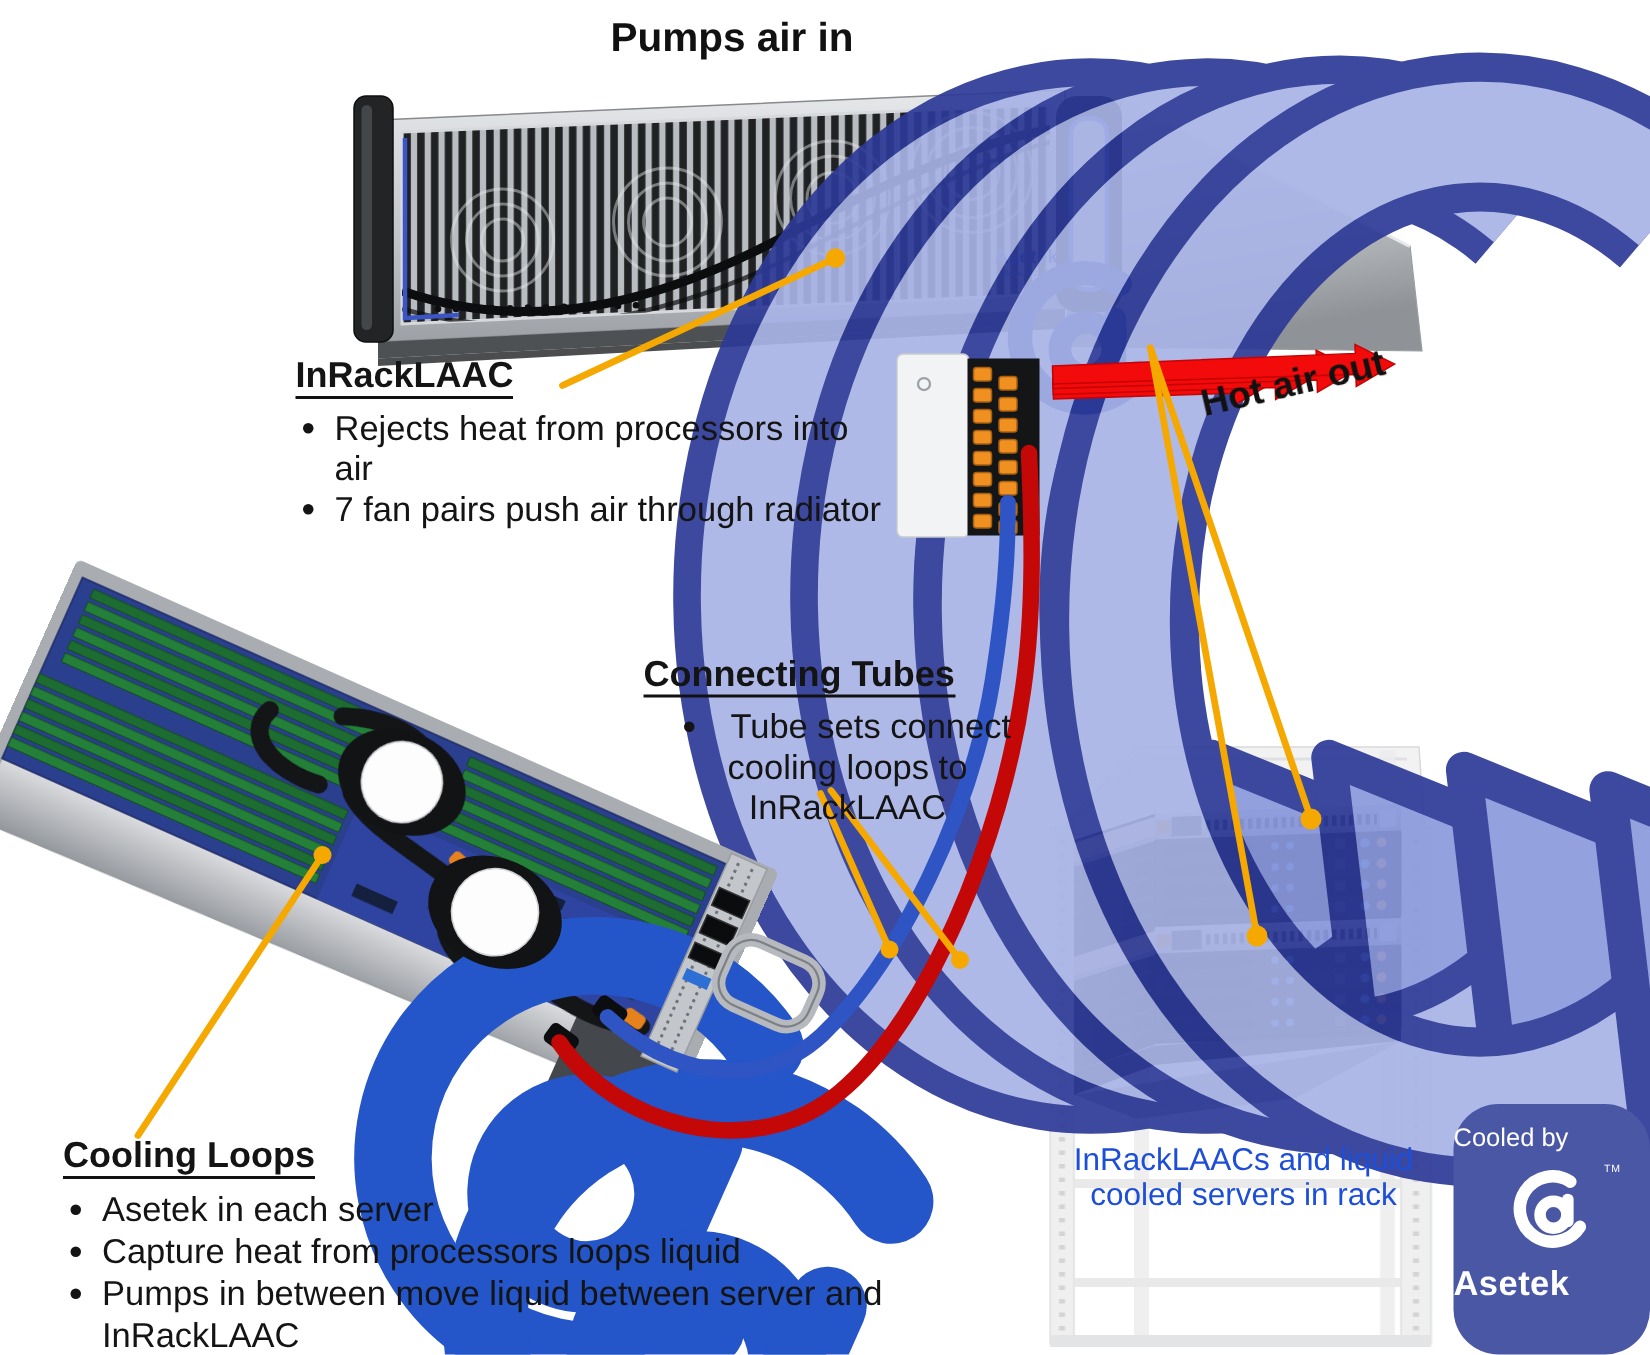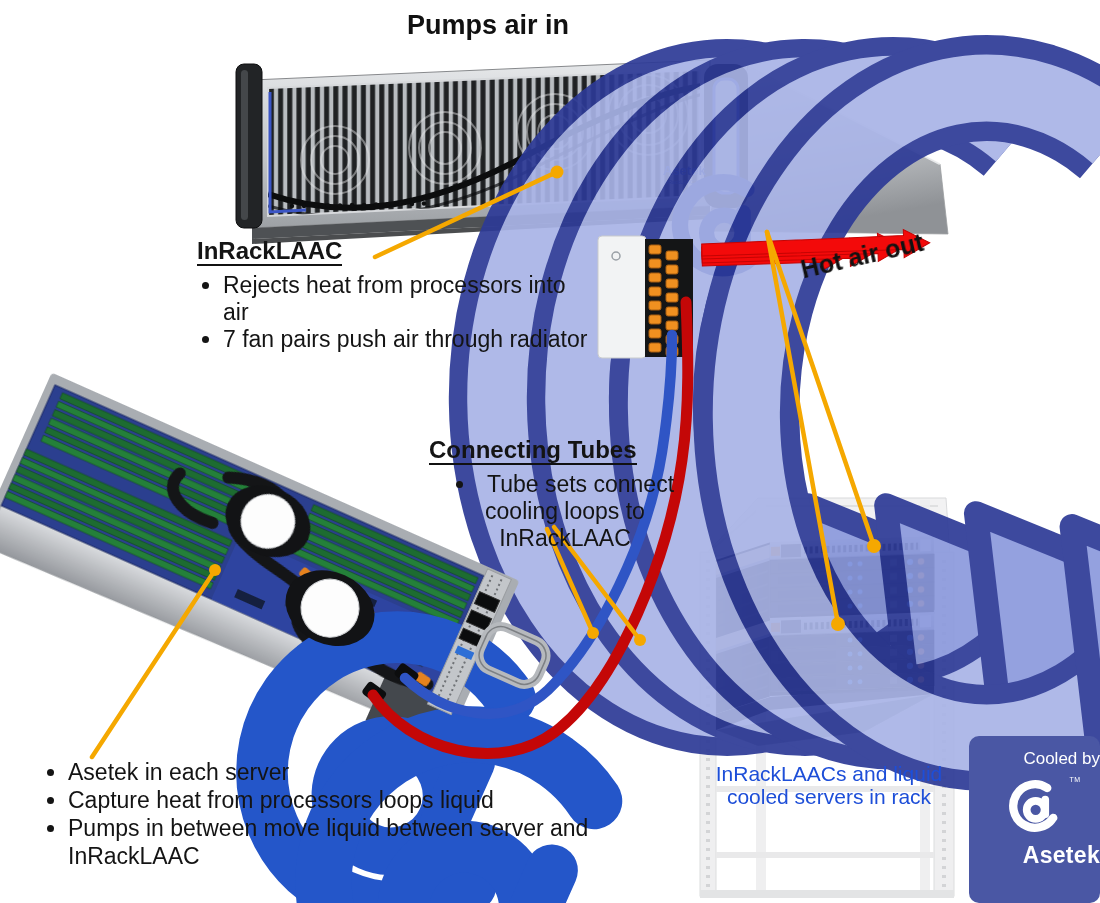--- a/index.html
+++ b/index.html
@@ -12,22 +12,22 @@
              transform:rotate(-13deg);transform-origin:left top;}
   .section h3{margin:0 0 6px 0;font-size:24px;font-weight:700;display:inline-block;
               border-bottom:2.5px solid #111;padding-bottom:0;line-height:26px;}
   .section ul{margin:0;padding-left:26px;font-size:23px;line-height:27px;}
   .sec-inrack{left:197px;top:238px;width:400px;}
   .sec-tubes{left:389px;top:437px;width:268px;margin-left:40px;}
   .sec-tubes ul{list-style-position:inside;padding-left:4px;text-align:center;}
   .sec-loops{left:42px;top:758px;width:640px;}
   .sec-loops ul{line-height:28px;}
   .rack-caption{left:703px;top:763px;width:252px;text-align:center;font-size:21px;line-height:22.5px;color:#1d4ed8;}
-  .badge{left:969px;top:736px;width:131px;height:167px;background:#4a57a4;border-radius:10px;
-         color:#fff;text-align:right;}
+  .badge{left:969px;top:736px;width:131px;height:167px;background:#4a57a4;border-radius:30px;
+         color:#fff;text-align:left;}
   .badge .tagline{margin-top:13px;font-size:17px;}
   .badge .logo-wrap{position:relative;width:64px;height:64px;margin:5px auto 0 auto;color:#fff;}
   .badge .tm{position:absolute;right:-14px;top:2px;font-size:7px;letter-spacing:.5px;}
   .badge .brand{margin-top:4px;font-size:23px;font-weight:700;letter-spacing:.3px;}
 </style>
 </head>
 <body>
 
 <div class="stage">
 
@@ -346,20 +346,21 @@
 </div>
 
 <div class="txt section sec-tubes">
   <h3>Connecting Tubes</h3>
   <ul>
     <li>Tube sets connect cooling loops to InRackLAAC</li>
   </ul>
 </div>
 
 <div class="txt section sec-loops">
+  <h3>Cooling Loops</h3>
   <ul>
     <li>Asetek in each server</li>
     <li>Capture heat from processors loops liquid</li>
     <li>Pumps in between move liquid between server and InRackLAAC</li>
   </ul>
 </div>
 
 <div class="txt rack-caption">InRackLAACs and liquid cooled servers in rack</div>
 
 <div class="txt badge">

